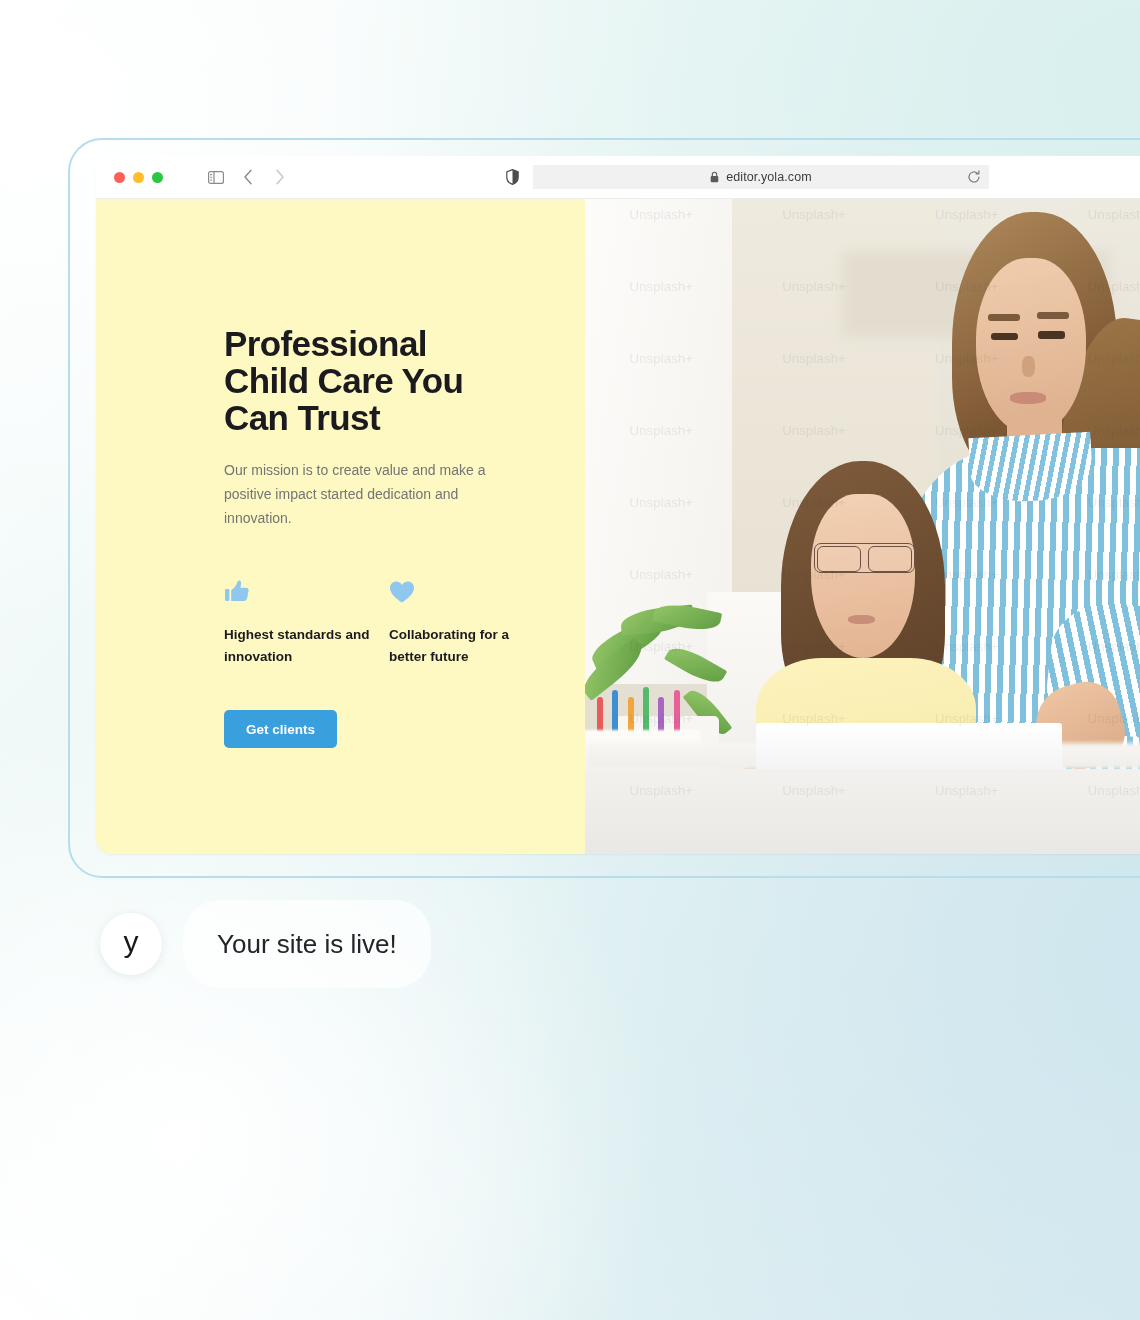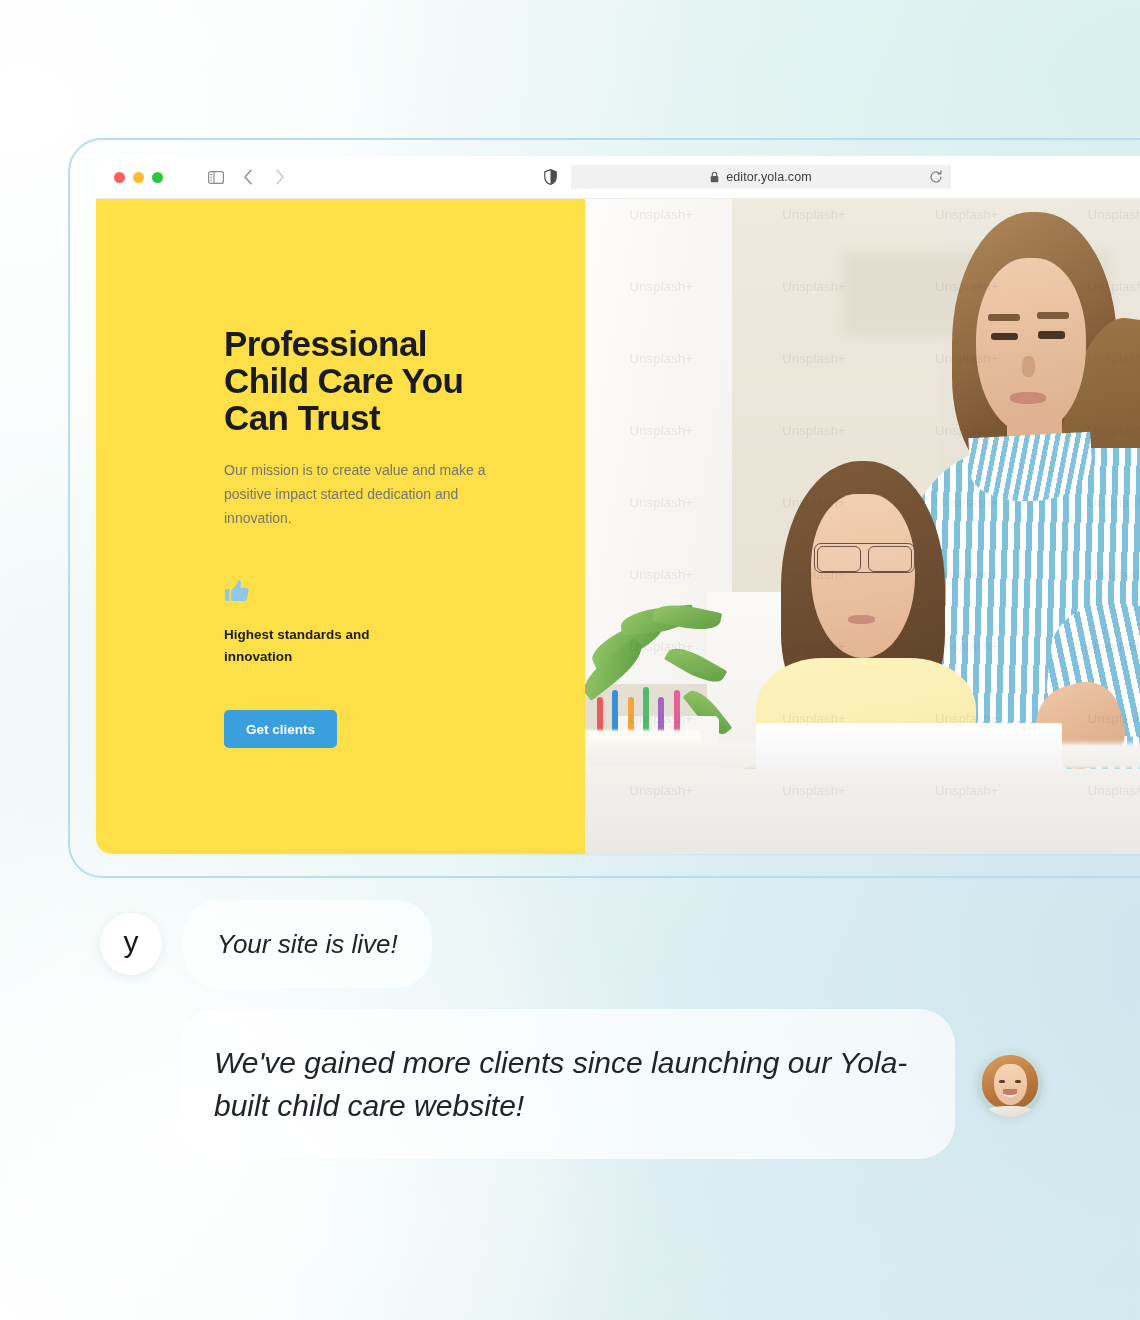--- a/index.html
+++ b/index.html
@@ -99,21 +99,21 @@
     display: flex;
     align-items: center;
     justify-content: center;
     gap: 14px;
     padding-left: 20px;
   }
   .shield-icon { color: #4c4c4c; display: flex; align-items: center; }
 
   .addressbar {
     position: relative;
-    width: 380px;
+    width: 456px;
     height: 24px;
     background: #f1f1f1;
     border-radius: 0;
     display: flex;
     align-items: center;
     justify-content: center;
     gap: 7px;
   }
   .addressbar .lock { color: #5a5a5a; display: flex; }
   .addressbar .url {
@@ -132,21 +132,21 @@
 
   
   .site {
     display: flex;
     height: calc(100% - 43px);
   }
 
   .hero-left {
     width: 489px;
     flex: 0 0 489px;
-    background: #fde047;
+    background: #fef9c3;
     padding: 126px 0 0 128px;
   }
 
   .hero-title {
     font-size: 35px;
     line-height: 37px;
     font-weight: 700;
     letter-spacing: -0.6px;
     color: #1b1b1f;
     max-width: 290px;
@@ -372,21 +372,20 @@
     line-height: 1;
     font-weight: 400;
     color: #16181c;
     padding-bottom: 4px;
   }
 
   .bubble {
     background: rgba(255,255,255,.72);
     border-radius: 36px;
     color: #212429;
-    font-style: italic;
   }
   .bubble.one {
     padding: 28px 34px;
     font-size: 26px;
     line-height: 32px;
   }
   .bubble.two {
     padding: 32px 34px;
     font-size: 30px;
     line-height: 43px;
@@ -503,20 +502,28 @@
         <div class="feature">
           <div class="feature-icon">
             <svg width="26" height="26" viewBox="0 0 26 26" fill="#8fc7ef" aria-hidden="true">
               <rect x="1" y="11" width="4.4" height="12" rx="1.2"></rect>
               <path d="M7.2 12.3 C9.6 10.6 12.4 7.9 13.2 4.6 C13.5 3.2 14.3 2.4 15.4 2.6 C16.7 2.8 17.3 4 17.1 5.6 L16.5 9.7 L22.2 9.7 C23.8 9.7 24.9 11 24.6 12.5 L23.2 20.1 C22.9 21.8 21.7 23 20.1 23 L7.2 23 Z"></path>
             </svg>
           </div>
           <div class="feature-label">Highest standards and innovation</div>
         </div>
 
+        <div class="feature">
+          <div class="feature-icon">
+            <svg width="26" height="24" viewBox="0 0 26 24" fill="#8fc7ef" aria-hidden="true">
+              <path d="M13 22.4 C13 22.4 1 15.3 1 7.9 C1 4 3.9 1.4 7.2 1.4 C9.6 1.4 11.8 2.8 13 5 C14.2 2.8 16.4 1.4 18.8 1.4 C22.1 1.4 25 4 25 7.9 C25 15.3 13 22.4 13 22.4 Z"></path>
+            </svg>
+          </div>
+          <div class="feature-label">Collaborating for a better future</div>
+        </div>
       </div>
 
       <button class="cta">Get clients</button>
     </div>
 
     <div class="hero-right">
       <div class="ph ph-wallpanel"></div>
       <div class="ph ph-wall2"></div>
       <div class="ph ph-ceiling"></div>
       <div class="ph ph-cabinet"></div>
@@ -613,24 +620,13 @@
   </div>
 </div>
 
 <div class="chat">
 
   <div class="chat-row first">
     <div class="brand-avatar">y</div>
     <div class="bubble one">Your site is live!</div>
   </div>
 
-  <div class="chat-row second">
-    <div class="bubble two">We've gained more clients since launching our Yola-built child care website!</div>
-    <div class="person-avatar">
-      <span class="pa pa-hair"></span>
-      <span class="pa pa-face"></span>
-      <span class="pa pa-eye l"></span>
-      <span class="pa pa-eye r"></span>
-      <span class="pa pa-smile"></span>
-      <span class="pa pa-body"></span>
-    </div>
-  </div>
 </div>
 
 </body></html>

